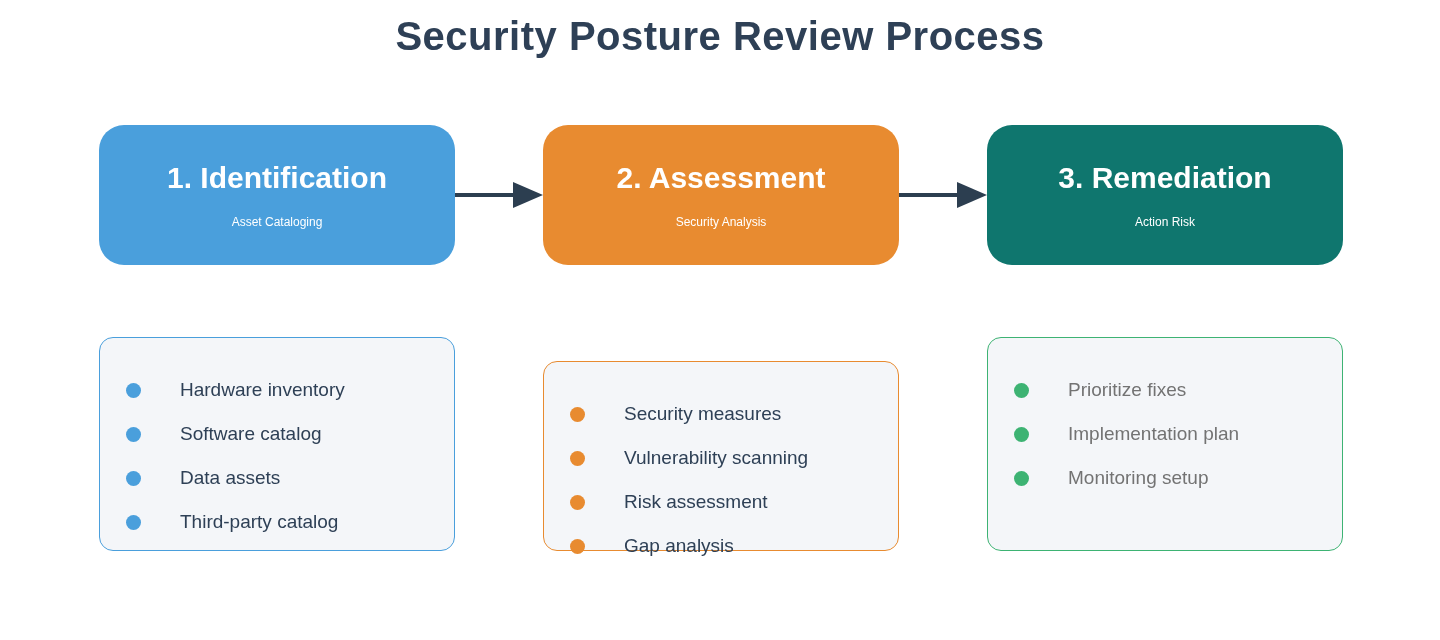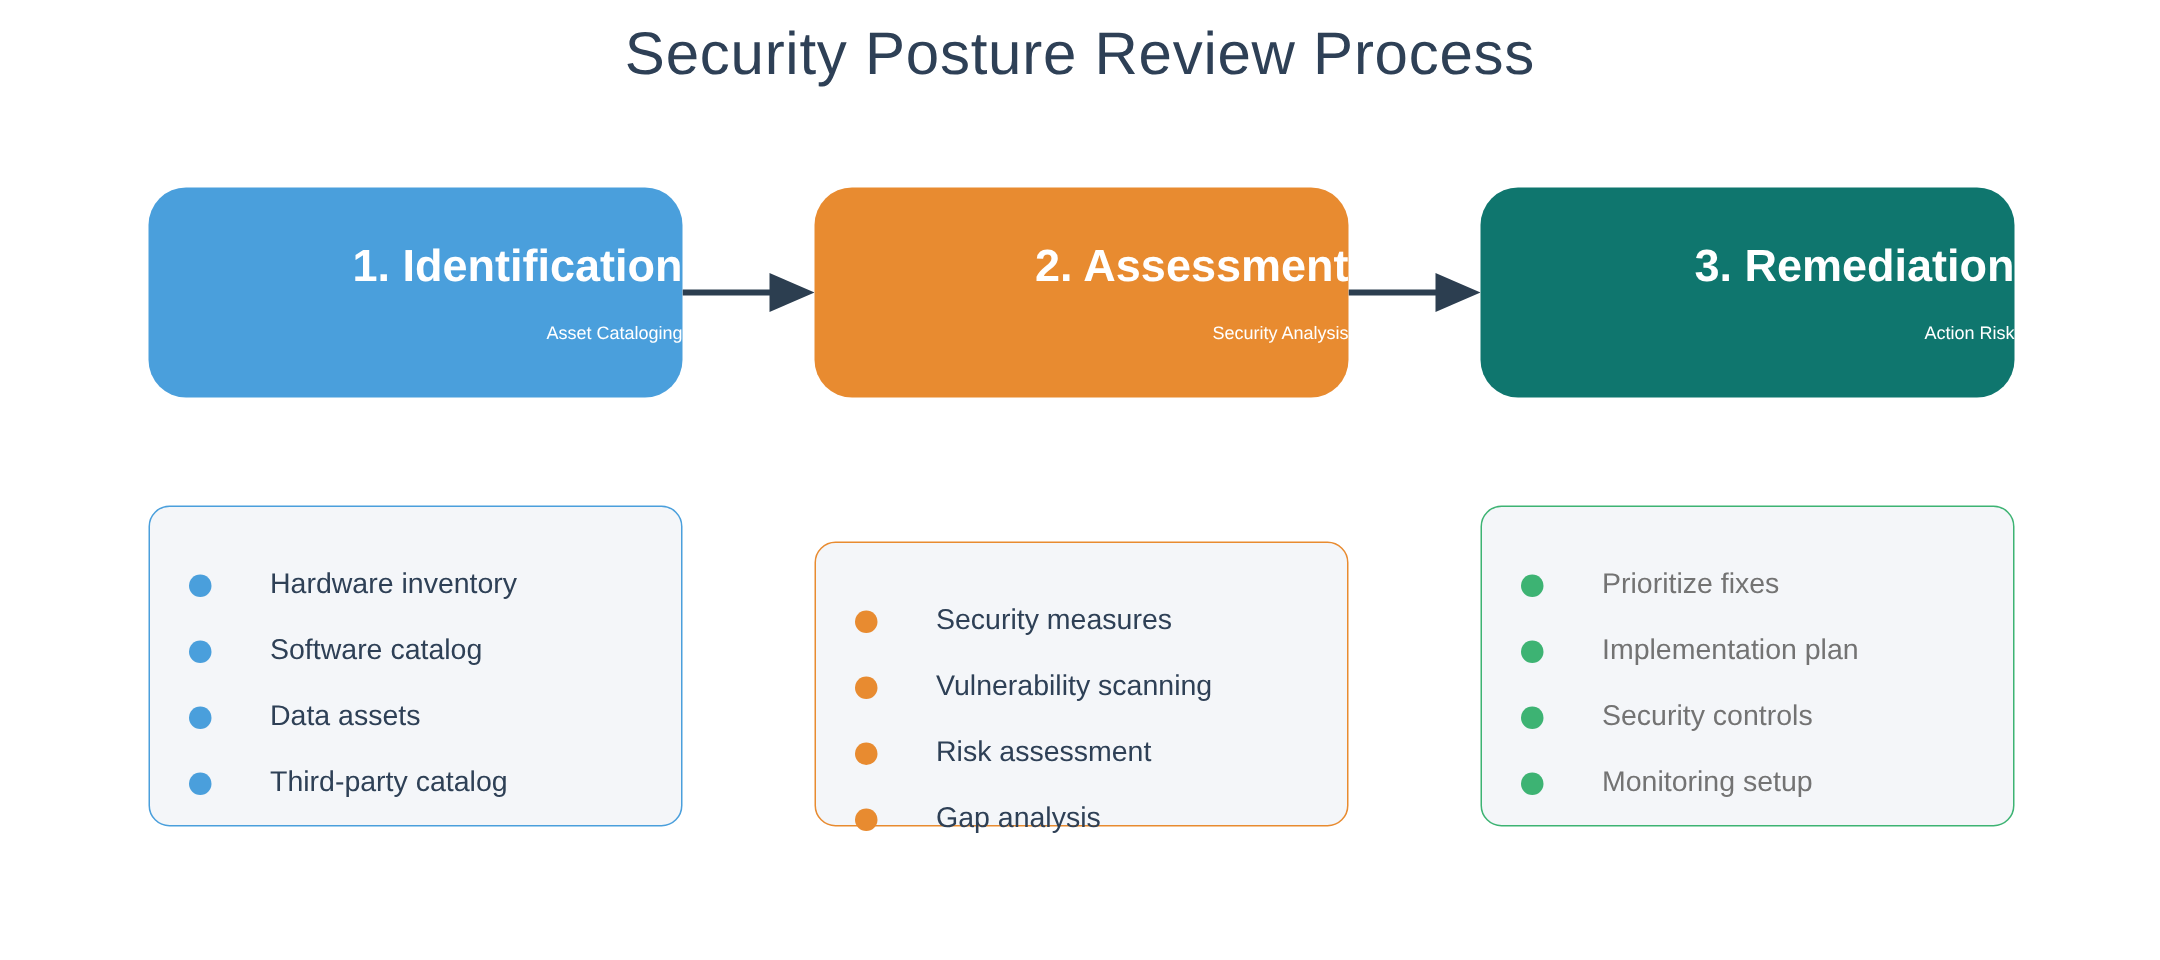--- a/index.html
+++ b/index.html
@@ -5,37 +5,37 @@
   * { margin: 0; padding: 0; box-sizing: border-box; }
   html, body {
     width: 1440px; height: 640px;
     background: #ffffff;
     font-family: "Liberation Sans", sans-serif;
     overflow: hidden;
   }
   .page-title {
     text-align: center;
     font-size: 40px;
-    font-weight: 400;
+    font-weight: 700;
     letter-spacing: 0.5px;
     padding-top: 14px;
   }
   .diagram {
     margin: 66px 99px 0 99px;
     display: grid;
     grid-template-columns: 356px 88px 356px 88px 356px;
     grid-template-rows: 140px 214px;
     row-gap: 72px;
   }
   .stage-box {
     border-radius: 25px;
     color: #ffffff;
     display: flex;
     flex-direction: column;
-    align-items: flex-end;
+    align-items: center;
     justify-content: center;
     gap: 20px;
   }
   .stage-label {
     font-size: 30px;
     font-weight: 700;
   }
   .stage-subtitle {
     font-size: 12px;
     font-weight: 400;
@@ -154,22 +154,18 @@
         <li>
           <span class="bullet" style="background-color: rgb(61, 179, 115);"></span>
           <span class="item-text">Prioritize fixes</span>
         </li>
         <li>
           <span class="bullet" style="background-color: rgb(61, 179, 115);"></span>
           <span class="item-text">Implementation plan</span>
         </li>
         <li>
           <span class="bullet" style="background-color: rgb(61, 179, 115);"></span>
-          <span class="item-text">Security controls</span>
-        </li>
-        <li>
-          <span class="bullet" style="background-color: rgb(61, 179, 115);"></span>
           <span class="item-text">Monitoring setup</span>
         </li>
       </ul>
   </div>
 
 </div>
 
 </body></html>

